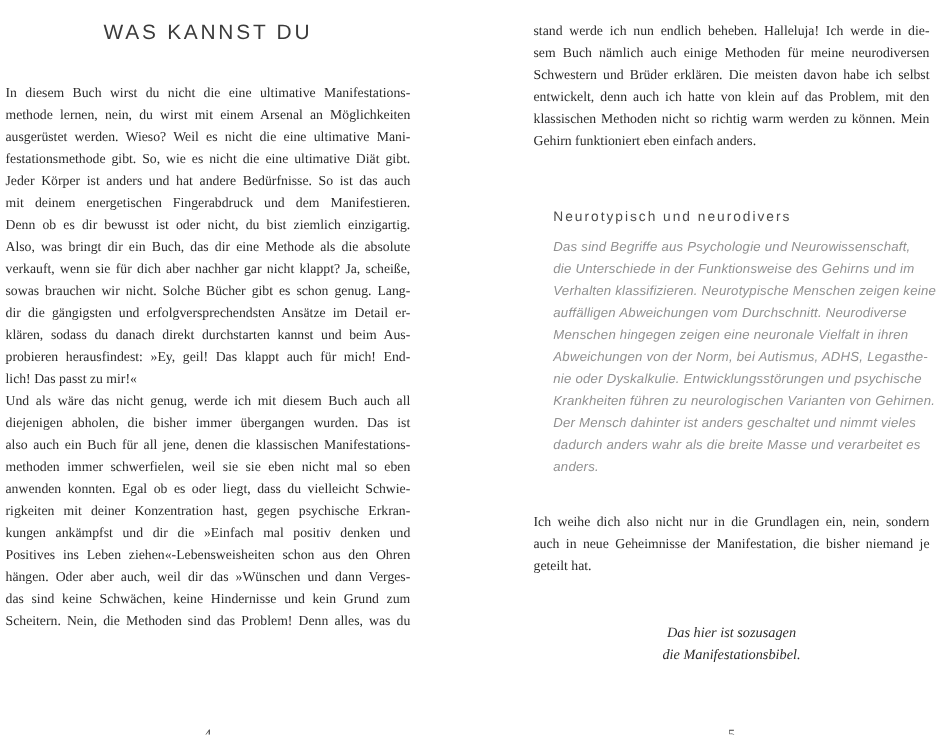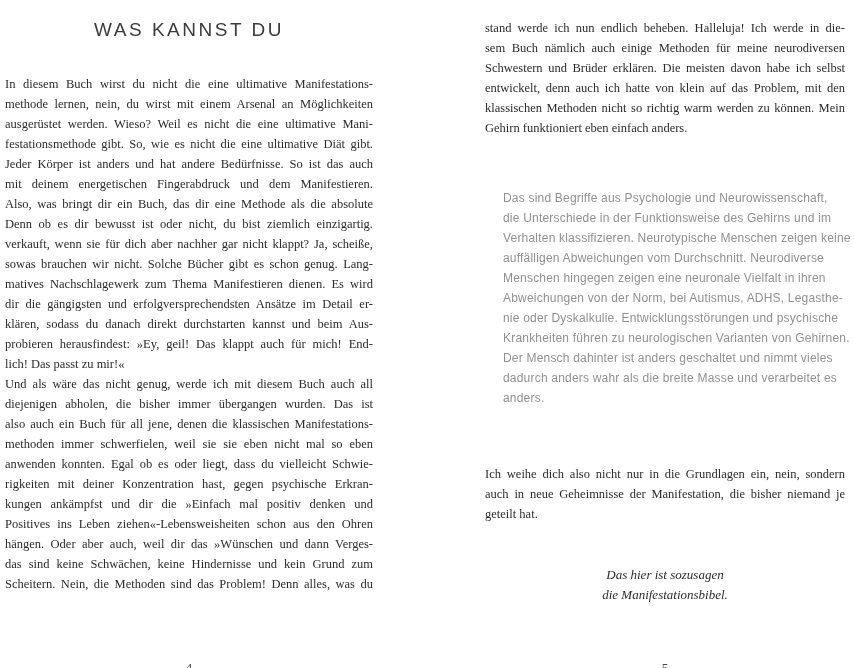--- a/index.html
+++ b/index.html
@@ -69,21 +69,21 @@
     color: var(--color-box-heading, #4d4d4d);
     margin-bottom: 8px;
   }
   .infobox-body {
     font-family: "Liberation Sans", sans-serif;
     font-size: 12px;
     line-height: 20px;
     letter-spacing: 0.2px;
     color: var(--color-box-text, #909090);
   }
-  .box-line { white-space: nowrap; text-align: left; }
+  .box-line { white-space: nowrap; text-align: left; font-style: italic; }
 
   .italic-block {
     position: absolute;
     top: 549px;
     left: 0;
     right: 0;
     font-style: italic;
     font-size: 13px;
     line-height: 20px;
     color: var(--color-body-text, #2b2b2b);
@@ -111,25 +111,24 @@
     <h1 class="chapter-title">
         <div class="title-line">WAS KANNST DU</div>
       </h1>
     <div class="body-block left-body">
         <div class="line j">In diesem Buch wirst du nicht die eine ultimative Manifestations-</div>
         <div class="line j">methode lernen, nein, du wirst mit einem Arsenal an Möglichkeiten</div>
         <div class="line j">ausgerüstet werden. Wieso? Weil es nicht die eine ultimative Mani-</div>
         <div class="line j">festationsmethode gibt. So, wie es nicht die eine ultimative Diät gibt.</div>
         <div class="line j">Jeder Körper ist anders und hat andere Bedürfnisse. So ist das auch</div>
         <div class="line j">mit deinem energetischen Fingerabdruck und dem Manifestieren.</div>
+        <div class="line j">Denn ob es dir bewusst ist oder nicht, du bist ziemlich einzigartig.</div>
         <div class="line j">Also, was bringt dir ein Buch, das dir eine Methode als die absolute</div>
-        <div class="line j">Denn ob es dir bewusst ist oder nicht, du bist ziemlich einzigartig.</div>
         <div class="line j">verkauft, wenn sie für dich aber nachher gar nicht klappt? Ja, scheiße,</div>
         <div class="line j">sowas brauchen wir nicht. Solche Bücher gibt es schon genug. Lang-</div>
-        <div class="line j">matives Nachschlagewerk zum Thema Manifestieren dienen. Es wird</div>
         <div class="line j">dir die gängigsten und erfolgversprechendsten Ansätze im Detail er-</div>
         <div class="line j">klären, sodass du danach direkt durchstarten kannst und beim Aus-</div>
         <div class="line j">probieren herausfindest: »Ey, geil! Das klappt auch für mich! End-</div>
         <div class="line nj">lich! Das passt zu mir!«</div>
         <div class="line j">Und als wäre das nicht genug, werde ich mit diesem Buch auch all</div>
         <div class="line j">diejenigen abholen, die bisher immer übergangen wurden. Das ist</div>
         <div class="line j">also auch ein Buch für all jene, denen die klassischen Manifestations-</div>
         <div class="line j">methoden immer schwerfielen, weil sie sie eben nicht mal so eben</div>
         <div class="line j">anwenden konnten. Egal ob es oder liegt, dass du vielleicht Schwie-</div>
         <div class="line j">rigkeiten mit deiner Konzentration hast, gegen psychische Erkran-</div>
@@ -146,20 +145,21 @@
     <div class="body-block right-body-top">
         <div class="line j">stand werde ich nun endlich beheben. Halleluja! Ich werde in die-</div>
         <div class="line j">sem Buch nämlich auch einige Methoden für meine neurodiversen</div>
         <div class="line j">Schwestern und Brüder erklären. Die meisten davon habe ich selbst</div>
         <div class="line j">entwickelt, denn auch ich hatte von klein auf das Problem, mit den</div>
         <div class="line j">klassischen Methoden nicht so richtig warm werden zu können. Mein</div>
         <div class="line nj">Gehirn funktioniert eben einfach anders.</div>
       </div>
 
     <div class="infobox">
+      <div class="infobox-heading">Neurotypisch und neurodivers</div>
       <div class="infobox-body">
           <div class="box-line">Das sind Begriffe aus Psychologie und Neurowissenschaft,</div>
           <div class="box-line">die Unterschiede in der Funktionsweise des Gehirns und im</div>
           <div class="box-line">Verhalten klassifizieren. Neurotypische Menschen zeigen keine</div>
           <div class="box-line">auffälligen Abweichungen vom Durchschnitt. Neurodiverse</div>
           <div class="box-line">Menschen hingegen zeigen eine neuronale Vielfalt in ihren</div>
           <div class="box-line">Abweichungen von der Norm, bei Autismus, ADHS, Legasthe-</div>
           <div class="box-line">nie oder Dyskalkulie. Entwicklungsstörungen und psychische</div>
           <div class="box-line">Krankheiten führen zu neurologischen Varianten von Gehirnen.</div>
           <div class="box-line">Der Mensch dahinter ist anders geschaltet und nimmt vieles</div>

